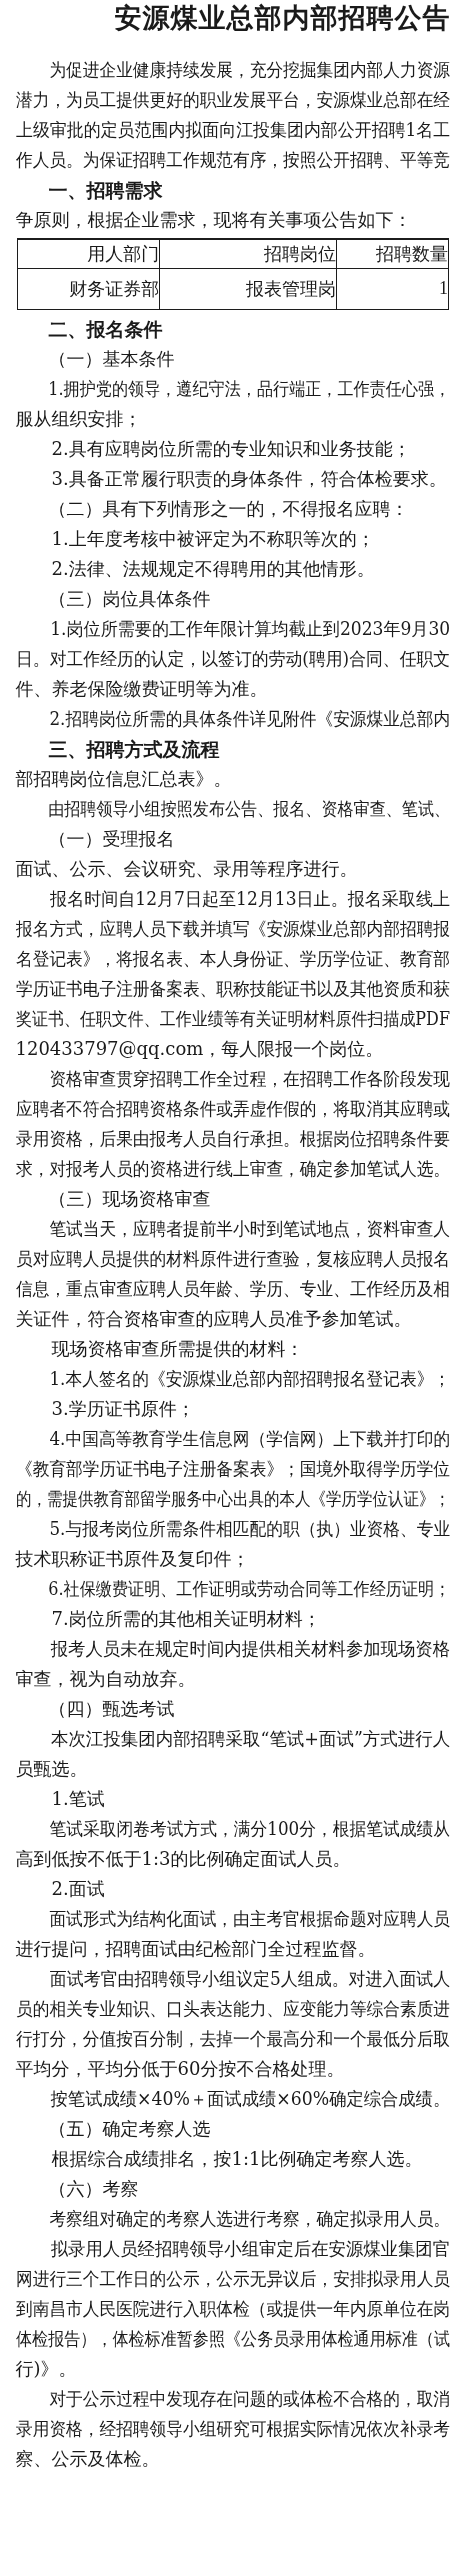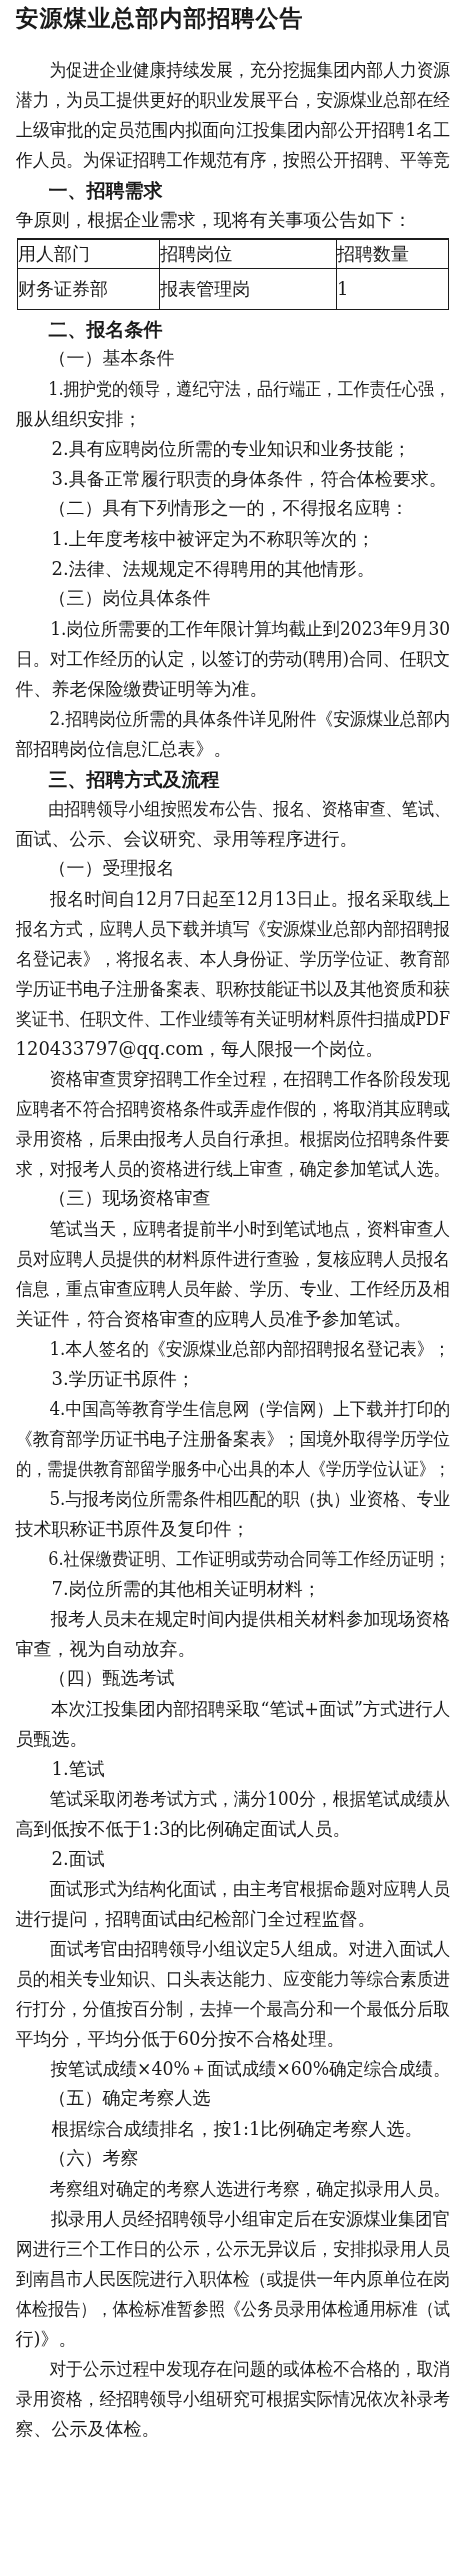--- a/index.html
+++ b/index.html
@@ -13,62 +13,62 @@
     color: #1a1a1a;
     overflow: hidden;
     font-family: "DejaVu Serif", "Liberation Serif", serif;
   }
   .page {
     position: relative;
     width: 435px;
     padding: 4.1px 13.4px 0 15.5px;
   }
   .title {
-    font-size: 23px;
+    font-size: 27px;
     line-height: 28px;
     font-weight: 700;
-    text-align: left;
+    text-align: right;
     letter-spacing: 1px;
     margin: 0 0 23px 0;
     font-family: "DejaVu Serif", "Liberation Serif", serif;
   }
   .ln {
     font-size: 18px;
     height: 30px;
     line-height: 30px;
     white-space: nowrap;
     max-width: 435px;
     transform-origin: left center;
   }
   .first { text-indent: 36px; }
   .h1 {
     font-family: "DejaVu Sans", "Liberation Sans", sans-serif;
     font-weight: 700;
     font-size: 19px;
     text-indent: 33px;
   }
-  .h2 { text-indent: 33px; font-family: Liberation Mono, monospace; }
+  .h2 { text-indent: 33px; }
   .tbl {
     border-collapse: collapse;
     table-layout: fixed;
     width: 432px;
     margin: 3.1px 0 4.1px 1.5px;
   }
   .tbl th, .tbl td {
     border: 1px solid #1c1c1c;
-    text-align: left;
+    text-align: right;
     vertical-align: middle;
     font-weight: 400;
     font-size: 18px;
     padding: 0;
     overflow: hidden;
   }
   .tbl th { border-top: 2.1px solid #1c1c1c; }
   .tbl .hdr-row { height: 29px; }
-  .tbl .data-row { height: 41px; }
+  .tbl .data-row { height: 41px; font-family: Liberation Serif, serif; }
 </style>
 </head>
 <body>
 
 <div class="page">
   <div class="title">安源煤业总部内部招聘公告</div>
   <div>
       <div class="ln first" style="transform: scaleX(0.927473);">为促进企业健康持续发展，充分挖掘集团内部人力资源</div>
       <div class="ln" style="transform: scaleX(0.927473);">潜力，为员工提供更好的职业发展平台，安源煤业总部在经</div>
       <div class="ln" style="transform: scaleX(0.940914);">上级审批的定员范围内拟面向江投集团内部公开招聘1名工</div>
@@ -103,40 +103,41 @@
       <div class="ln first">2.具有应聘岗位所需的专业知识和业务技能；</div>
       <div class="ln first">3.具备正常履行职责的身体条件，符合体检要求。</div>
       <div class="ln h2">（二）具有下列情形之一的，不得报名应聘：</div>
       <div class="ln first">1.上年度考核中被评定为不称职等次的；</div>
       <div class="ln first">2.法律、法规规定不得聘用的其他情形。</div>
       <div class="ln h2">（三）岗位具体条件</div>
       <div class="ln first" style="transform: scaleX(0.949381);">1.岗位所需要的工作年限计算均截止到2023年9月30</div>
       <div class="ln" style="transform: scaleX(0.935698);">日。对工作经历的认定，以签订的劳动(聘用)合同、任职文</div>
       <div class="ln">件、养老保险缴费证明等为准。</div>
       <div class="ln first" style="transform: scaleX(0.929515);">2.招聘岗位所需的具体条件详见附件《安源煤业总部内</div>
+      <div class="ln h1">三、招聘方式及流程</div>
       <div class="ln">部招聘岗位信息汇总表》。</div>
-      <div class="ln h1">三、招聘方式及流程</div>
       <div class="ln first" style="transform: scaleX(0.893122);">由招聘领导小组按照发布公告、报名、资格审查、笔试、</div>
+      <div class="ln h2">（一）受理报名</div>
       <div class="ln">面试、公示、会议研究、录用等程序进行。</div>
-      <div class="ln h2">（一）受理报名</div>
       <div class="ln first" style="transform: scaleX(0.94725);">报名时间自12月7日起至12月13日止。报名采取线上</div>
       <div class="ln" style="transform: scaleX(0.927473);">报名方式，应聘人员下载并填写《安源煤业总部内部招聘报</div>
       <div class="ln" style="transform: scaleX(0.927473);">名登记表》，将报名表、本人身份证、学历学位证、教育部</div>
       <div class="ln" style="transform: scaleX(0.927473);">学历证书电子注册备案表、职称技能证书以及其他资质和获</div>
       <div class="ln" style="transform: scaleX(0.887487);">奖证书、任职文件、工作业绩等有关证明材料原件扫描成PDF</div>
       <div class="ln">120433797@qq.com，每人限报一个岗位。</div>
       <div class="ln first" style="transform: scaleX(0.927473);">资格审查贯穿招聘工作全过程，在招聘工作各阶段发现</div>
       <div class="ln" style="transform: scaleX(0.927473);">应聘者不符合招聘资格条件或弄虚作假的，将取消其应聘或</div>
       <div class="ln" style="transform: scaleX(0.927473);">录用资格，后果由报考人员自行承担。根据岗位招聘条件要</div>
       <div class="ln" style="transform: scaleX(0.927473);">求，对报考人员的资格进行线上审查，确定参加笔试人选。</div>
       <div class="ln h2">（三）现场资格审查</div>
       <div class="ln first" style="transform: scaleX(0.927473);">笔试当天，应聘者提前半小时到笔试地点，资料审查人</div>
       <div class="ln" style="transform: scaleX(0.927473);">员对应聘人员提供的材料原件进行查验，复核应聘人员报名</div>
       <div class="ln" style="transform: scaleX(0.927473);">信息，重点审查应聘人员年龄、学历、专业、工作经历及相</div>
       <div class="ln">关证件，符合资格审查的应聘人员准予参加笔试。</div>
+      <div class="ln first">现场资格审查所需提供的材料：</div>
       <div class="ln first" style="transform: scaleX(0.929515);">1.本人签名的《安源煤业总部内部招聘报名登记表》；</div>
       <div class="ln first">3.学历证书原件；</div>
       <div class="ln first" style="transform: scaleX(0.929515);">4.中国高等教育学生信息网（学信网）上下载并打印的</div>
       <div class="ln" style="transform: scaleX(0.927473);">《教育部学历证书电子注册备案表》；国境外取得学历学位</div>
       <div class="ln" style="transform: scaleX(0.861224);">的，需提供教育部留学服务中心出具的本人《学历学位认证》；</div>
       <div class="ln first" style="transform: scaleX(0.929515);">5.与报考岗位所需条件相匹配的职（执）业资格、专业</div>
       <div class="ln">技术职称证书原件及复印件；</div>
       <div class="ln first" style="transform: scaleX(0.895016);">6.社保缴费证明、工作证明或劳动合同等工作经历证明；</div>
       <div class="ln first">7.岗位所需的其他相关证明材料；</div>
       <div class="ln first" style="transform: scaleX(0.964571);">报考人员未在规定时间内提供相关材料参加现场资格</div>

